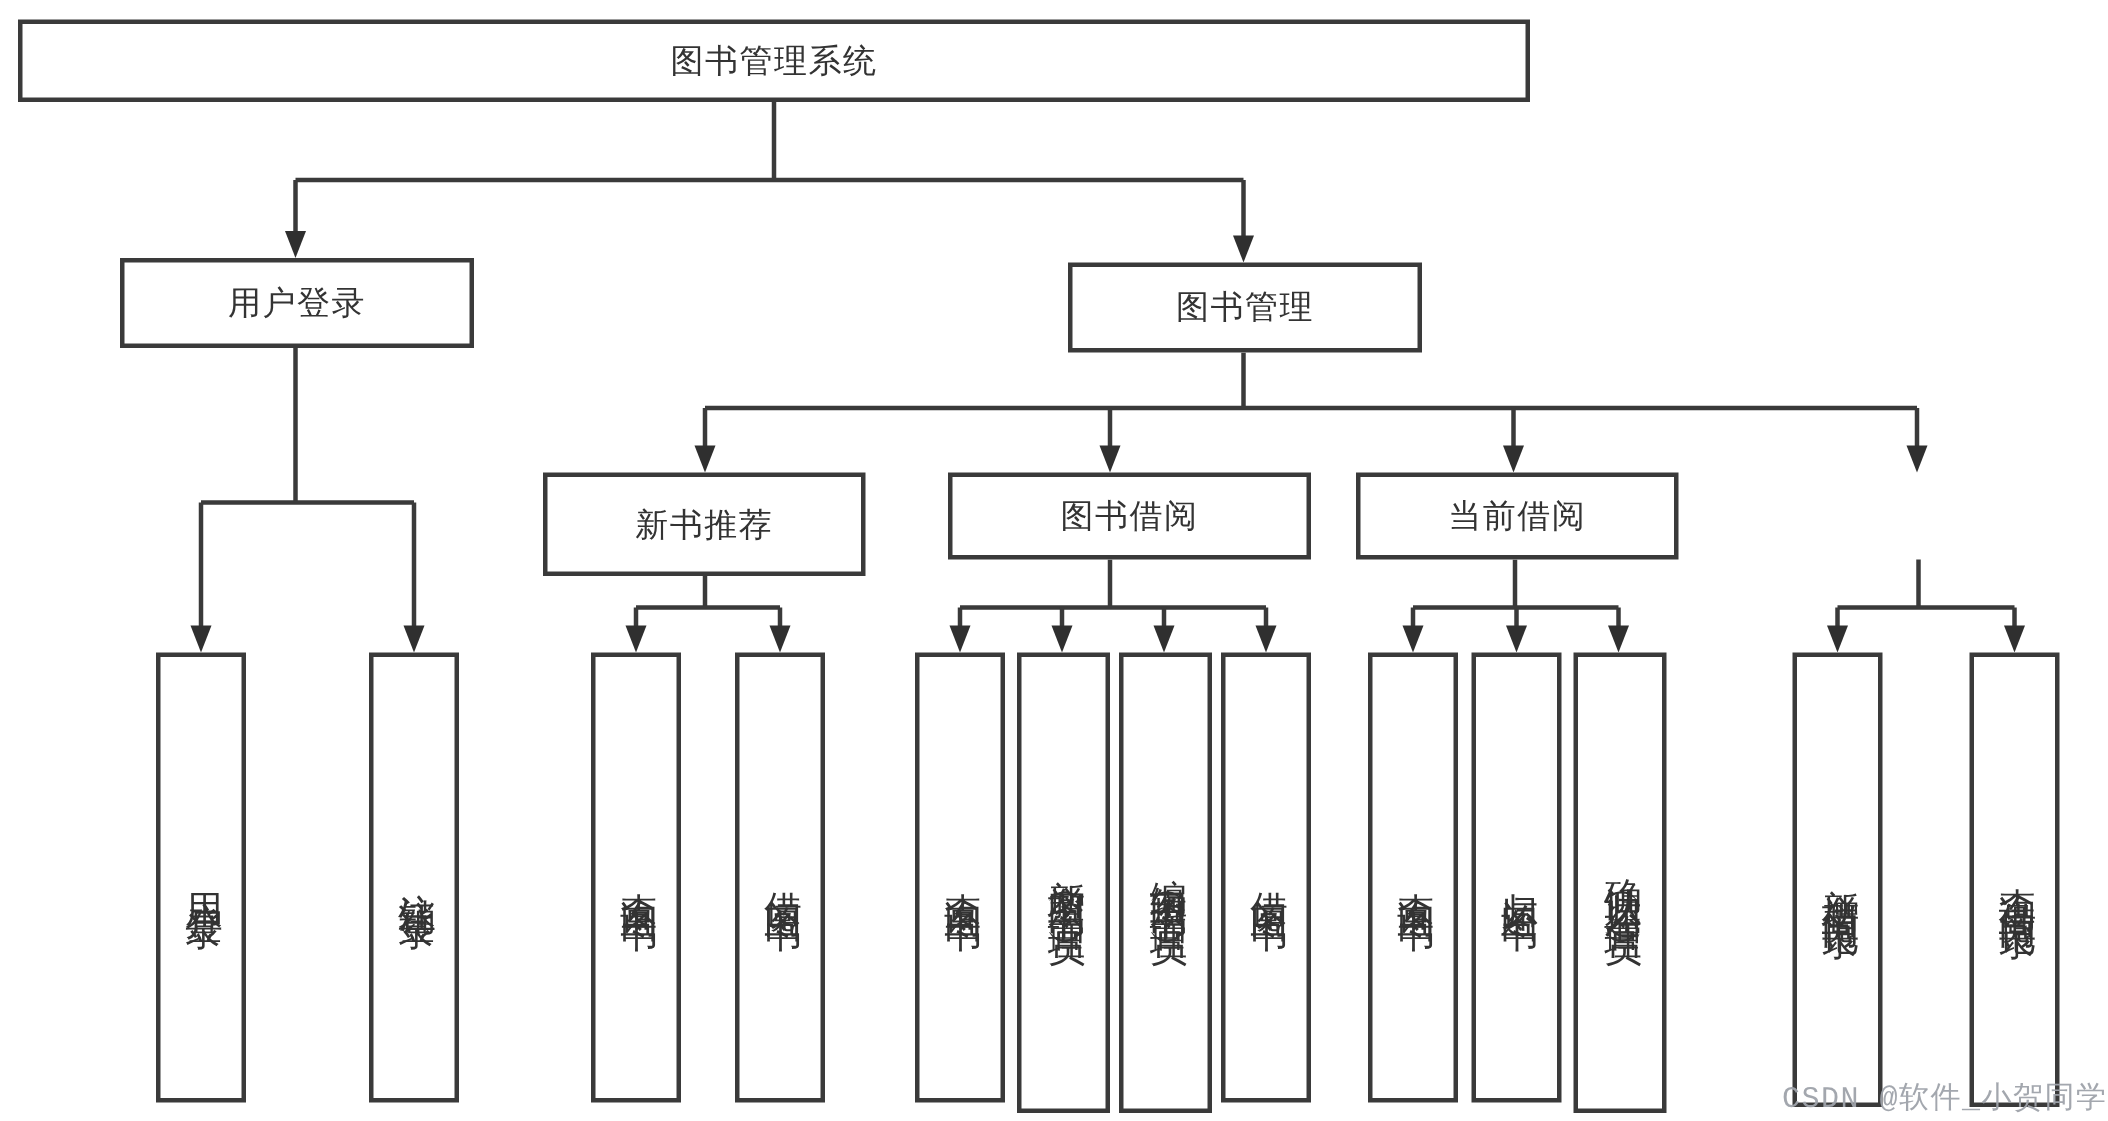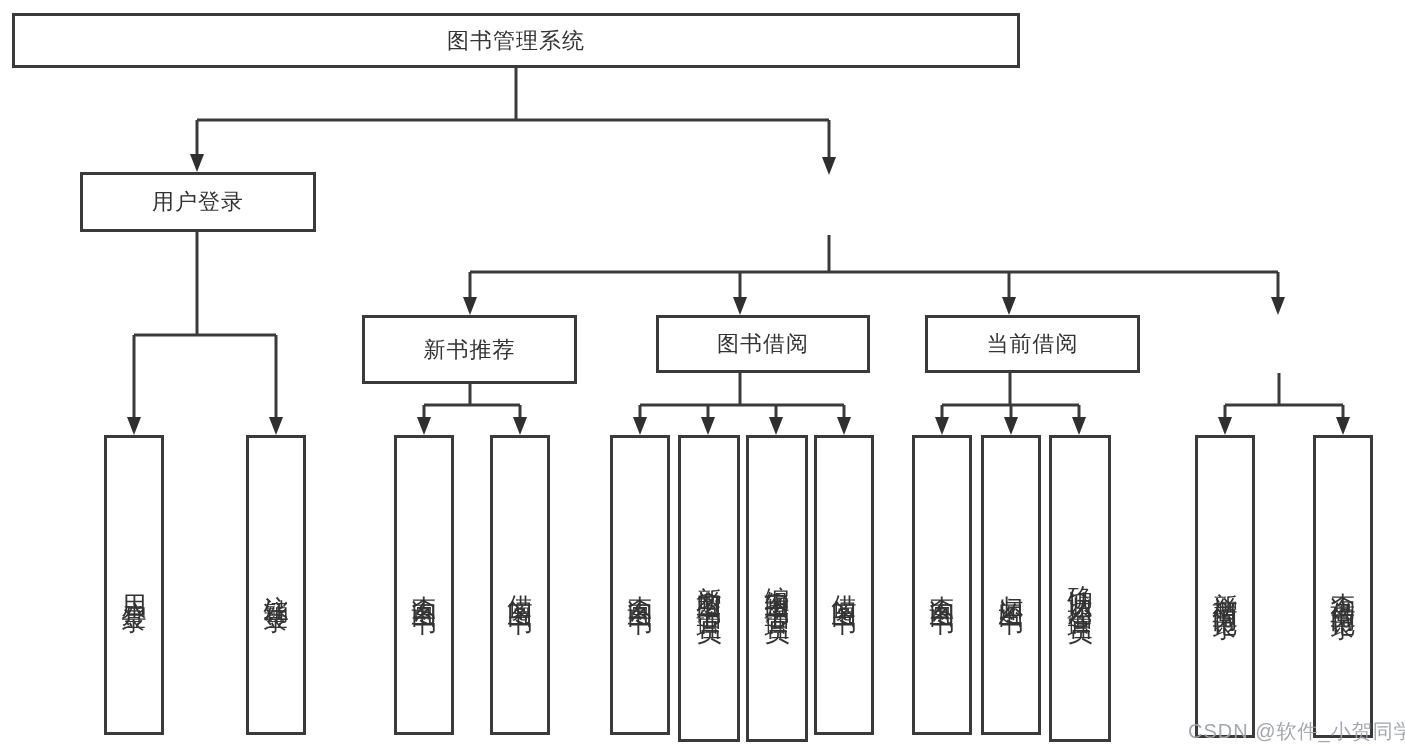--- a/index.html
+++ b/index.html
@@ -1,21 +1,21 @@
 <!DOCTYPE html>
 <html><head>
 <meta charset="utf-8">
 <style>
   html, body { margin: 0; padding: 0; background: #ffffff; }
   #stage {
     position: relative;
     width: 1405px;
     height: 747px;
     background: #ffffff;
-    font-family: Liberation Sans, sans-serif;
+    font-family: Liberation Mono, monospace;
     overflow: hidden;
   }
   #wires {
     position: absolute;
     left: 0; top: 0;
     width: 1405px; height: 747px;
   }
   .node {
     position: absolute;
     box-sizing: border-box;
@@ -115,28 +115,31 @@
     <polygon class="head" points="1336,417 1350,417 1343,435"></polygon>
   </svg>
 
   <div class="node hnode" style="left:12px; top:13px; width:1008px; height:55px;">
     <span>图书管理系统</span>
   </div>
 
   <div class="node hnode" style="left:80px; top:172px; width:236px; height:60px;">
     <span>用户登录</span>
   </div>
+  <div class="node hnode" style="left:712px; top:175px; width:236px; height:60px;">
+    <span>图书管理</span>
+  </div>
 
   <div class="node hnode" style="left:362px; top:315px; width:215px; height:69px;">
     <span>新书推荐</span>
   </div>
-  <div class="node hnode" style="left:656px; top:315px; width:214px; height:58px;">
+  <div class="node hnode" style="left:632px; top:315px; width:242px; height:58px;">
     <span>图书借阅</span>
   </div>
-  <div class="node hnode" style="left:925px; top:315px; width:215px; height:58px;">
+  <div class="node hnode" style="left:904px; top:315px; width:215px; height:58px;">
     <span>当前借阅</span>
   </div>
 
   <div class="node vnode" style="left:104px; top:435px; width:60px; height:300px;">
     <span>用户登录</span>
   </div>
   <div class="node vnode" style="left:246px; top:435px; width:60px; height:300px;">
     <span>注销登录</span>
   </div>
 

